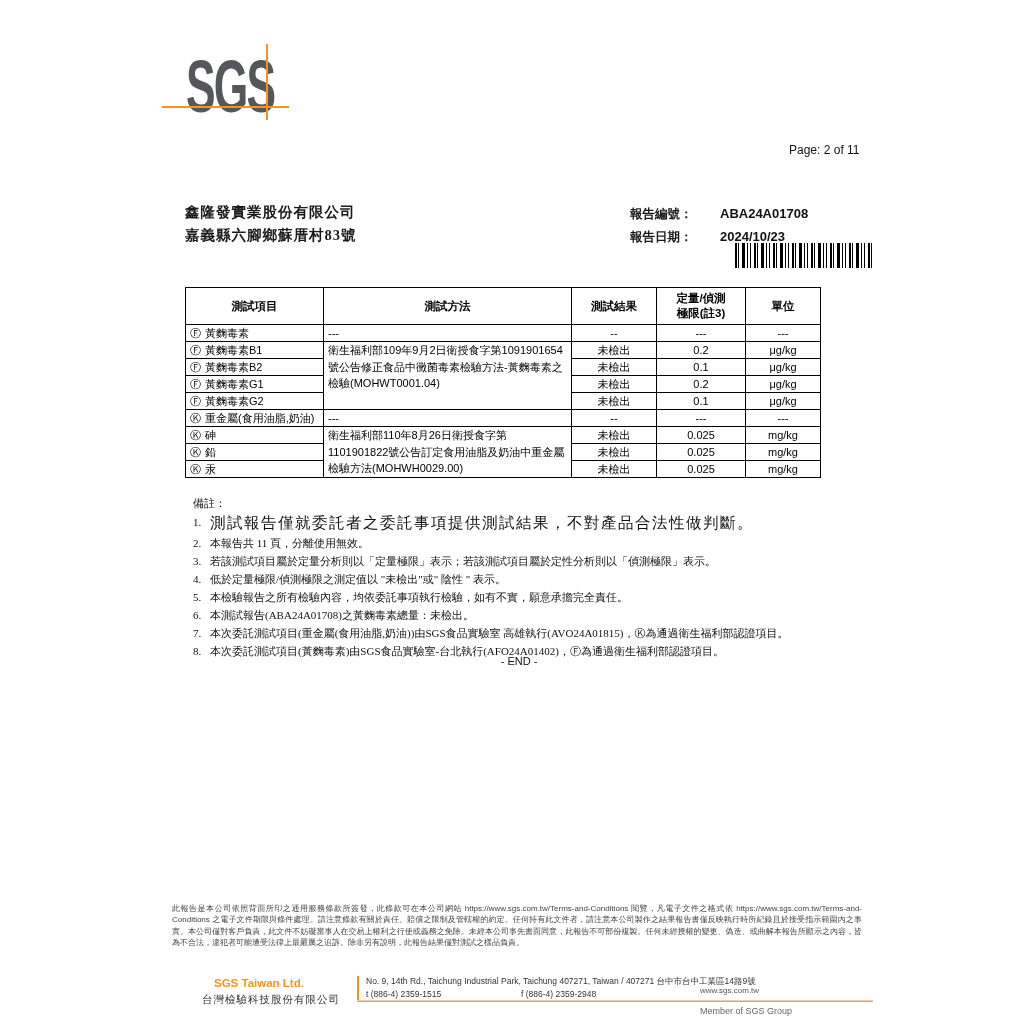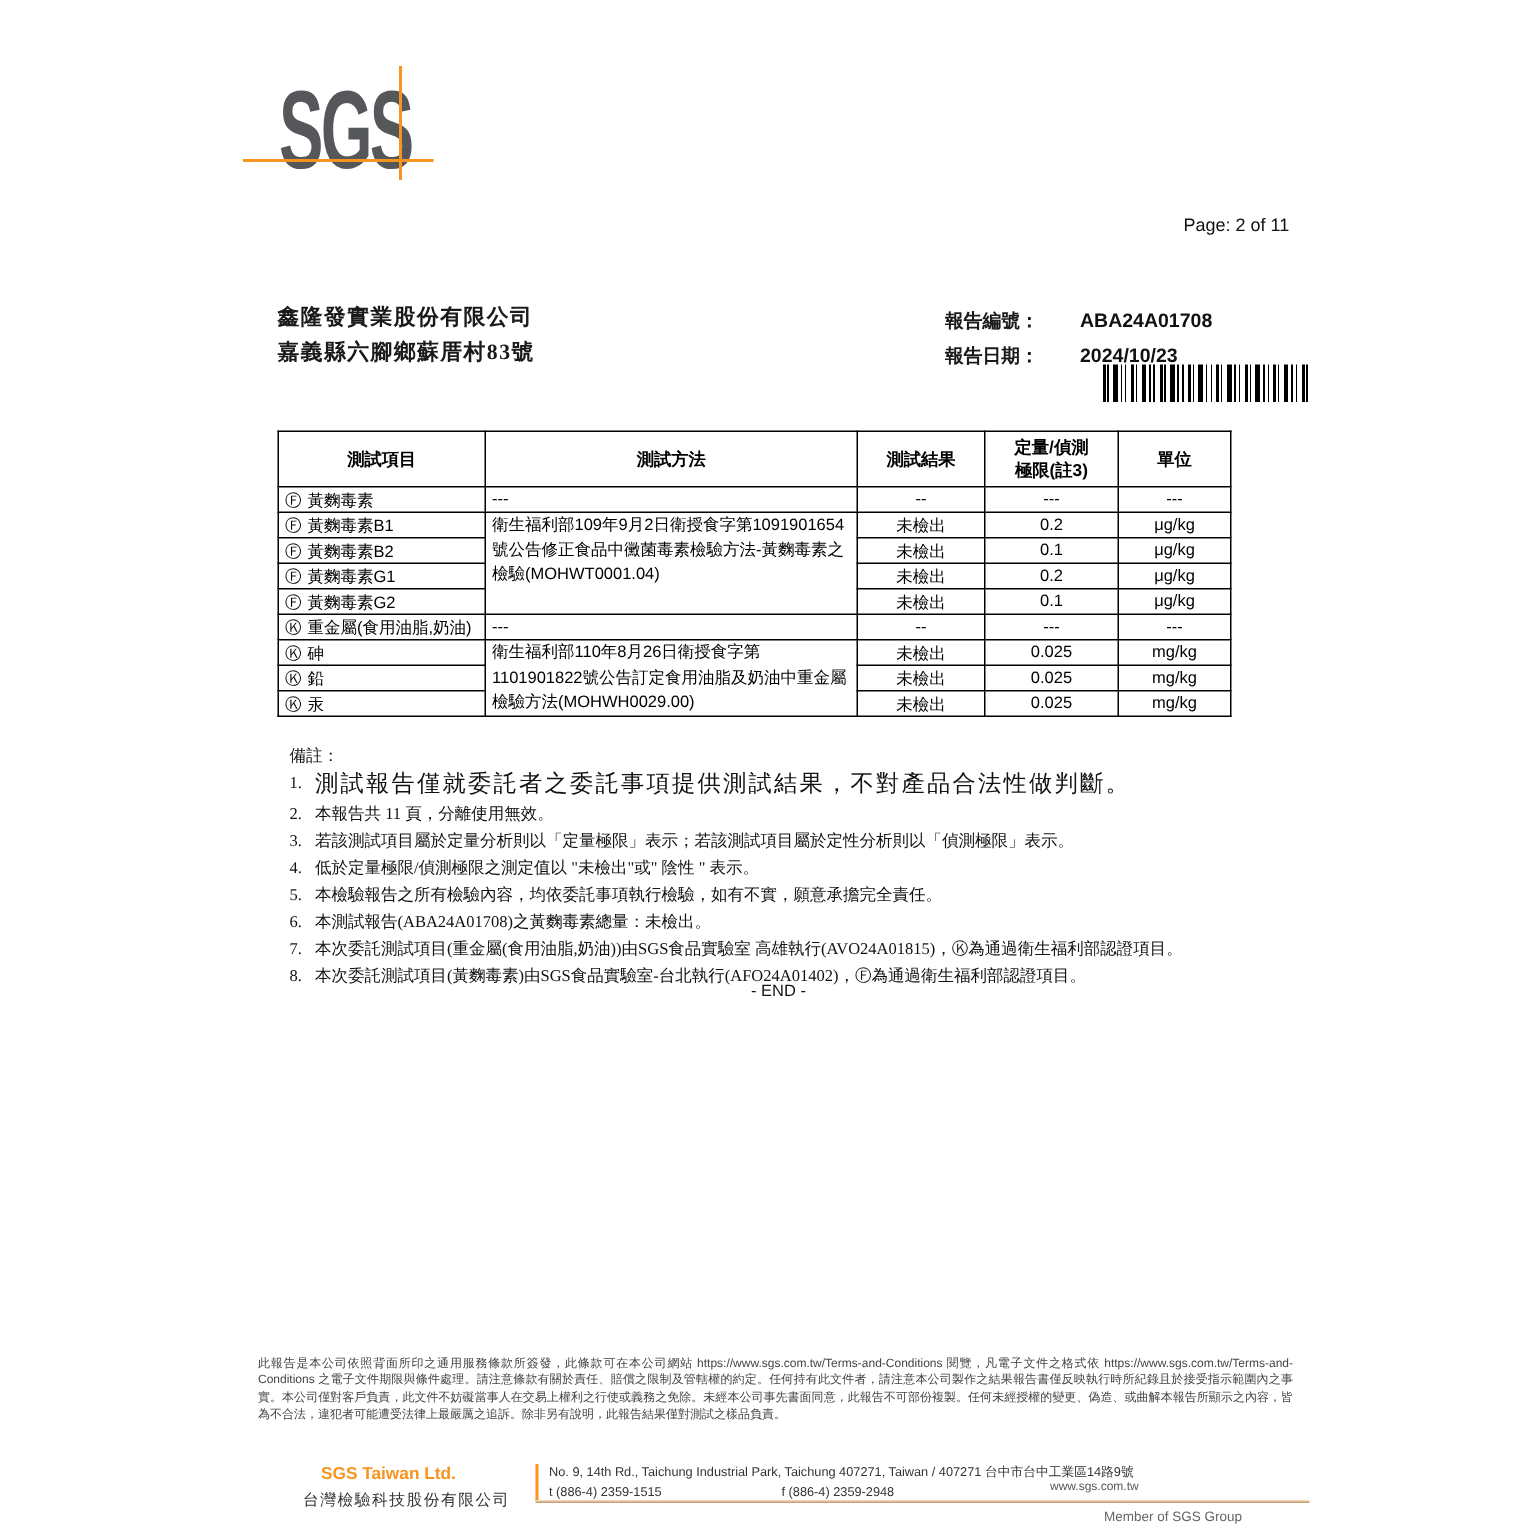--- a/index.html
+++ b/index.html
@@ -60,21 +60,21 @@
              font-size:11.5px;color:#F7941E;}
   .f-name-zh{left:202px;top:993px;font-size:10.5px;color:#333;letter-spacing:1px;}
   .f-vline{left:357px;top:976px;width:2px;height:25px;background:#F7941E;}
   .f-address{left:366px;top:976px;width:500px;font-family:"Liberation Sans",sans-serif;
              font-size:8.5px;color:#333;}
   .f-phone{left:366px;top:989px;font-family:"Liberation Sans",sans-serif;font-size:8.5px;color:#333;}
   .f-fax{left:497px;top:989px;font-family:"Liberation Sans",sans-serif;font-size:8.5px;color:#333;margin-left:24px;}
   .f-hline{left:357px;top:1000px;width:516px;height:2px;
            background:linear-gradient(#f8e3c8,#bf9468);}
   .f-web{left:700px;top:986px;font-family:"Liberation Sans",sans-serif;font-size:8px;color:#555;}
-  .f-member{left:736px;top:1006px;font-family:"Liberation Sans",sans-serif;font-size:9px;color:#666;}
+  .f-member{left:700px;top:1006px;font-family:"Liberation Sans",sans-serif;font-size:9px;color:#666;}
 </style>
 </head>
 <body>
 
 <div class="page">
 
   <div class="abs logo-text">SGS</div>
   <div class="abs logo-vline"></div>
   <div class="abs logo-hline"></div>
 

